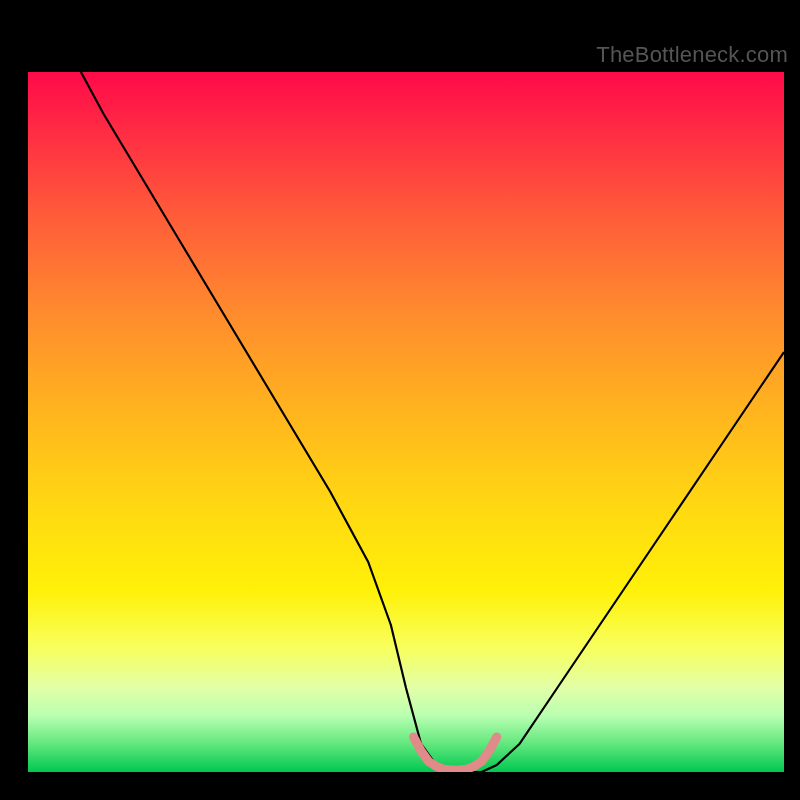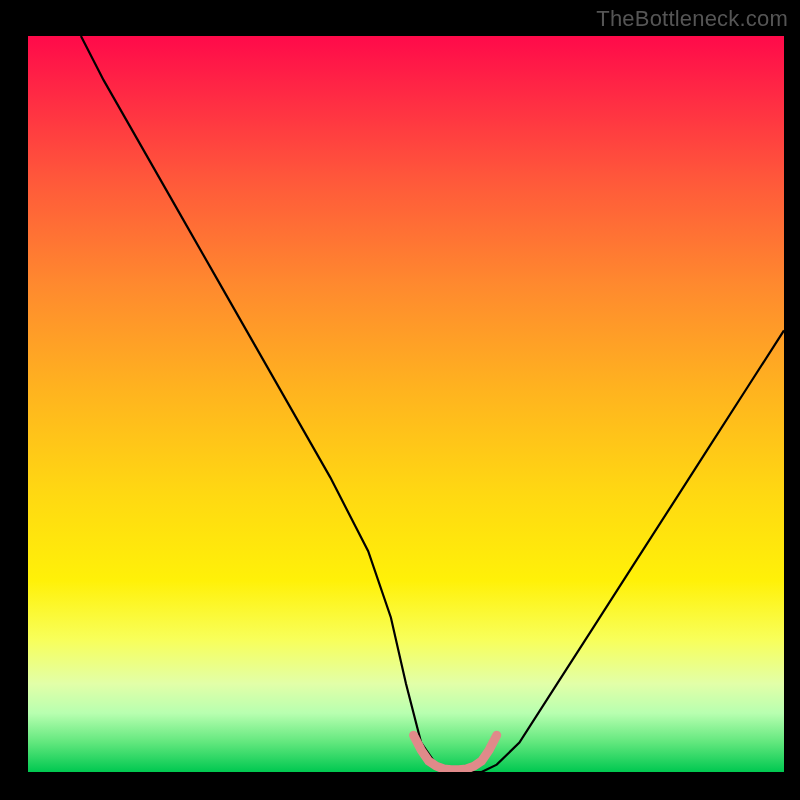--- a/index.html
+++ b/index.html
@@ -8,20 +8,21 @@
     height: 800px;
     overflow: hidden;
     font-family: Arial, Helvetica, sans-serif;
     background: #000;
     position: relative;
   }
   .frame {
     position: absolute;
     inset: 0;
     background: #000;
+    margin-top: 36px;
   }
   .plot-area {
     position: absolute;
     left: 28px;
     right: 16px;
     top: 36px;
     bottom: 28px;
     overflow: hidden;
   }
   .gradient {

